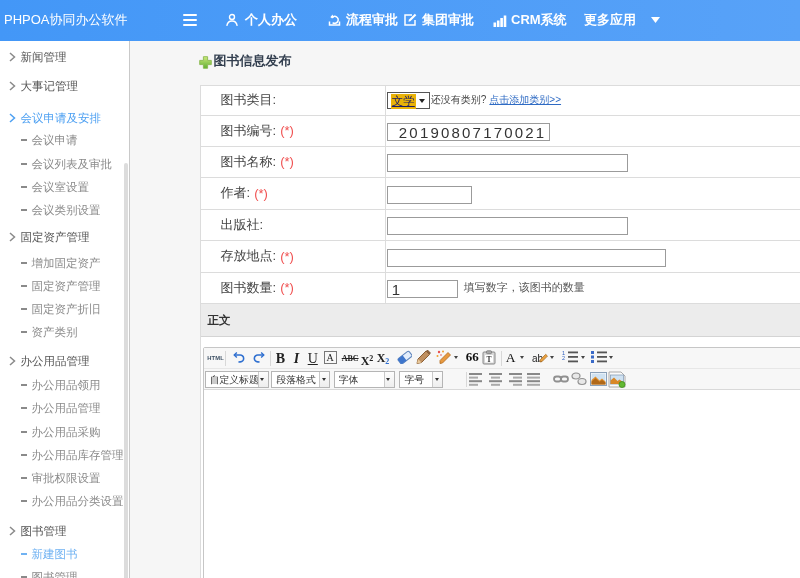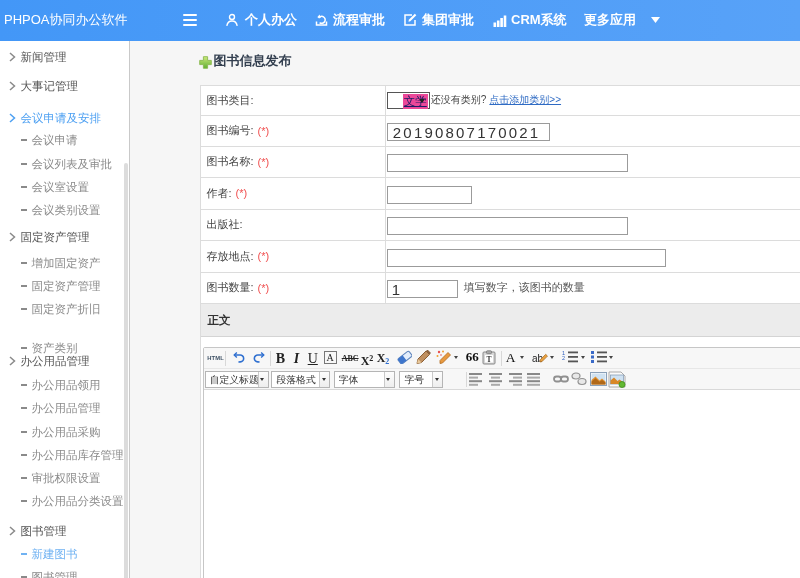--- a/index.html
+++ b/index.html
@@ -16,21 +16,21 @@
 .mi.s{color:#8a8a8a}
 .mi.s .dash{position:absolute;left:20.5px;top:10.5px;width:6px;height:1.5px;background:#8a8a8a}
 .mi.s .tx{position:absolute;left:31.5px}
 .mi.act{color:#4da0f2}
 .mi.sact{color:#70b2f2}
 .mi.sact .dash{background:#70b2f2}
 .title{position:absolute;left:213.5px;top:54px;font-size:13px;line-height:13.5px;font-weight:bold;color:#333f4f}
 .plus{position:absolute;left:198.5px;top:55.5px}
 .tbl{position:absolute;left:199.5px;top:84.5px;width:720px;background:#fff;border-top:1px solid #dcdcdc;border-left:1px solid #dcdcdc}
 .row{display:flex;border-bottom:1px solid #dcdcdc}
-.lab{width:185.3px;border-right:1px solid #dcdcdc;display:flex;align-items:center;padding-left:6px;font-size:11px;color:#444}
+.lab{width:185.3px;border-right:1px solid #dcdcdc;display:flex;align-items:center;padding-left:20px;font-size:13px;color:#444}
 .lab .st{color:#f05050;margin-left:4px}
 .val{flex:1;display:flex;align-items:center;padding-left:1px;font-size:11px;color:#444}
 input.ip{height:18px;border:1px solid #9b9b9b;background:#fff;font-size:13px;color:#333;padding:0 3px;margin-top:3px;font-family:"Liberation Sans",sans-serif}
 .zw{height:33.2px;background:#ececec;border-bottom:1px solid #d4d4d4;line-height:33px;padding-left:7px;font-size:11.5px;font-weight:bold;color:#333}
 .crow{display:flex;height:241.3px}
 .lab2{width:185.3px;border-right:1px solid #dcdcdc;background:#f1f1f1;position:relative;font-size:11px;color:#444}
 .lab2::before{content:"";position:absolute;left:5.5px;top:0;bottom:0;width:1px;background:#7c9fc4}
 .lab2 .lt{position:absolute;left:11px;top:147px}
 .edbox{position:absolute;left:2.7px;top:9.8px;width:700px;height:400px;border:1px solid #c6c6c6;background:#fff;border-radius:2px}
 .tb1{height:21.5px;background:#f7f7f7;border-bottom:1px solid #e7e7e7;position:relative}
@@ -50,21 +50,21 @@
       <svg width="14" height="12" viewBox="0 0 14 12">
         <rect y="0" width="14" height="2" rx="1" fill="#fff"></rect>
         <rect y="5" width="14" height="2" rx="1" fill="#fff"></rect>
         <rect y="10" width="14" height="2" rx="1" fill="#fff"></rect>
       </svg>
     </div>
 <div class="it" style="left:225px"><svg width="14" height="14" viewBox="0 0 14 14" style="margin-right:6px">
         <circle cx="7" cy="4" r="2.5" fill="none" stroke="#fff" stroke-width="1.4"></circle>
         <path d="M1.8 12.8c.6-3.2 2.7-4.8 5.2-4.8s4.6 1.6 5.2 4.8" fill="none" stroke="#fff" stroke-width="1.4"></path>
       </svg>个人办公</div>
-<div class="it" style="left:314px"><svg width="15" height="14" viewBox="0 0 15 14" style="margin-right:4px">
+<div class="it" style="left:327px"><svg width="15" height="14" viewBox="0 0 15 14" style="margin-right:4px">
         <path d="M2.5 8.5v3.5h10V8.5" fill="none" stroke="#fff" stroke-width="1.5"></path>
         <path d="M4.6 5.2a3.5 3.5 0 1 1 1 4.4" fill="none" stroke="#fff" stroke-width="1.5"></path>
         <path d="M5.6 1.6L3.2 4.3l3.5.7z" fill="#fff"></path>
       </svg>流程审批</div>
 <div class="it" style="left:403px"><svg width="15" height="14" viewBox="0 0 15 14" style="margin-right:4px">
         <path d="M12 7v5H2V2h7" fill="none" stroke="#fff" stroke-width="1.5"></path>
         <path d="M5.5 8.7l1.8-.4 6-6-1.5-1.5-6 6z" fill="#fff"></path>
       </svg>集团审批</div>
 <div class="it" style="left:493px"><svg width="14" height="13" viewBox="0 0 14 13" style="margin-right:4px">
         <rect x="0.5" y="8.5" width="2.6" height="4.5" fill="#fff"></rect>
@@ -122,21 +122,21 @@
       <span class="tx">增加固定资产</span>
     </div>
 <div class="mi s" style="top:234px">
       <span class="dash"></span>
       <span class="tx">固定资产管理</span>
     </div>
 <div class="mi s" style="top:257px">
       <span class="dash"></span>
       <span class="tx">固定资产折旧</span>
     </div>
-<div class="mi s" style="top:296px">
+<div class="mi s" style="top:280px">
       <span class="dash"></span>
       <span class="tx">资产类别</span>
     </div>
 <div class="mi t" style="top:309px">
       <svg width="7" height="10" viewBox="0 0 7 10">
         <path d="M1 1l4.5 4L1 9" fill="none" stroke="#8a8a8a" stroke-width="1.5"></path>
       </svg>
       <span class="tx">办公用品管理</span>
     </div>
 <div class="mi s" style="top:333px">
@@ -187,31 +187,31 @@
       </linearGradient>
     </defs>
     <path d="M4.4 0.7h4.2v3.7h3.7v4.2H8.6v3.7H4.4V8.6H0.7V4.4h3.7z" fill="url(#gp)" stroke="#8ab84f" stroke-width="0.9"></path>
   </svg>
 <div class="title">图书信息发布</div>
 <div class="tbl">
 <div class="row" style="height:30.5px">
       <div class="lab">图书类目:</div>
       <div class="val">
   <span style="position:relative;display:inline-block;width:43px;height:17.5px;border:1.5px solid #555;background:#fff;margin-right:1px">
-    <span style="position:absolute;left:15px;top:1px;font-size:11.5px;color:#1b1b66;background:#ec4899;padding:0 1px;text-decoration:underline">文学</span>
+    <span style="position:absolute;left:3px;top:1px;font-size:11.5px;color:#1b1b66;background:#eab308;padding:0 1px;text-decoration:underline">文学</span>
     <span style="position:absolute;right:3.5px;top:6px;border:3.3px solid transparent;border-top:4.6px solid #222"></span>
   </span>
   <span style="color:#444;font-size:10px">还没有类别?</span>
         <a style="color:#2f6bc4;text-decoration:underline;margin-left:3px;font-size:10px">点击添加类别&gt;&gt;</a>
       </div>
     </div>
 <div class="row" style="height:30.5px">
       <div class="lab">图书编号:<span class="st">(*)</span></div>
       <div class="val">
-        <input class="ip" style="width: 163px; font-size: 15px; letter-spacing: 2.2px; padding-left: 5px;" value="20190807170021">
+        <input class="ip" style="width: 163px; font-size: 15px; letter-spacing: 2.2px; padding-left: 11px;" value="20190807170021">
       </div>
     </div>
 <div class="row" style="height:31.5px">
       <div class="lab">图书名称:<span class="st">(*)</span></div>
       <div class="val">
         <input class="ip" style="width: 241.6px;">
       </div>
     </div>
 <div class="row" style="height:31.5px">
       <div class="lab">作者:<span class="st">(*)</span></div>

